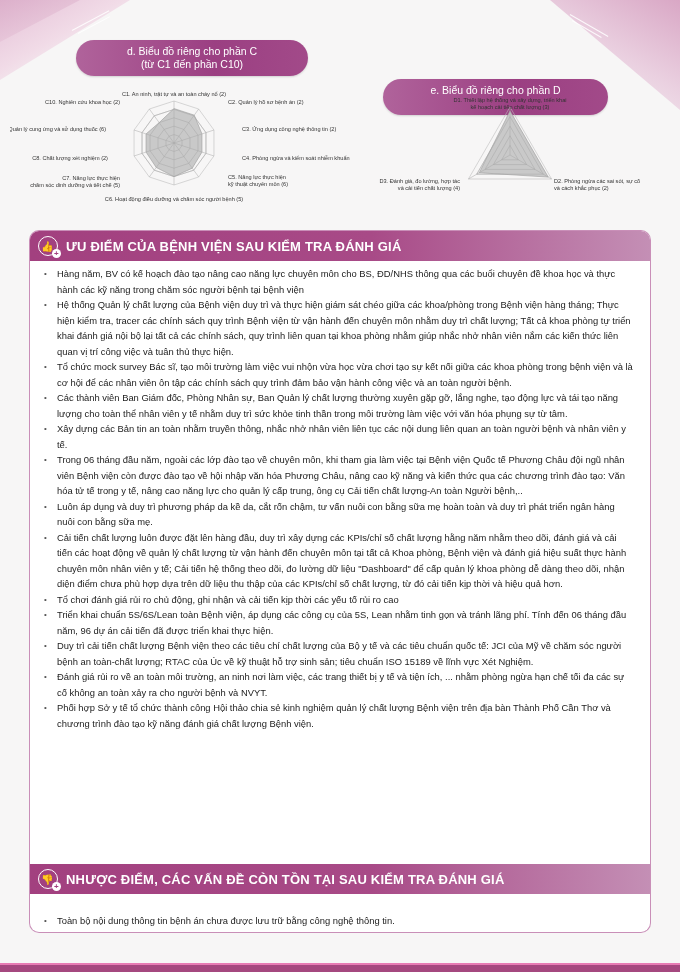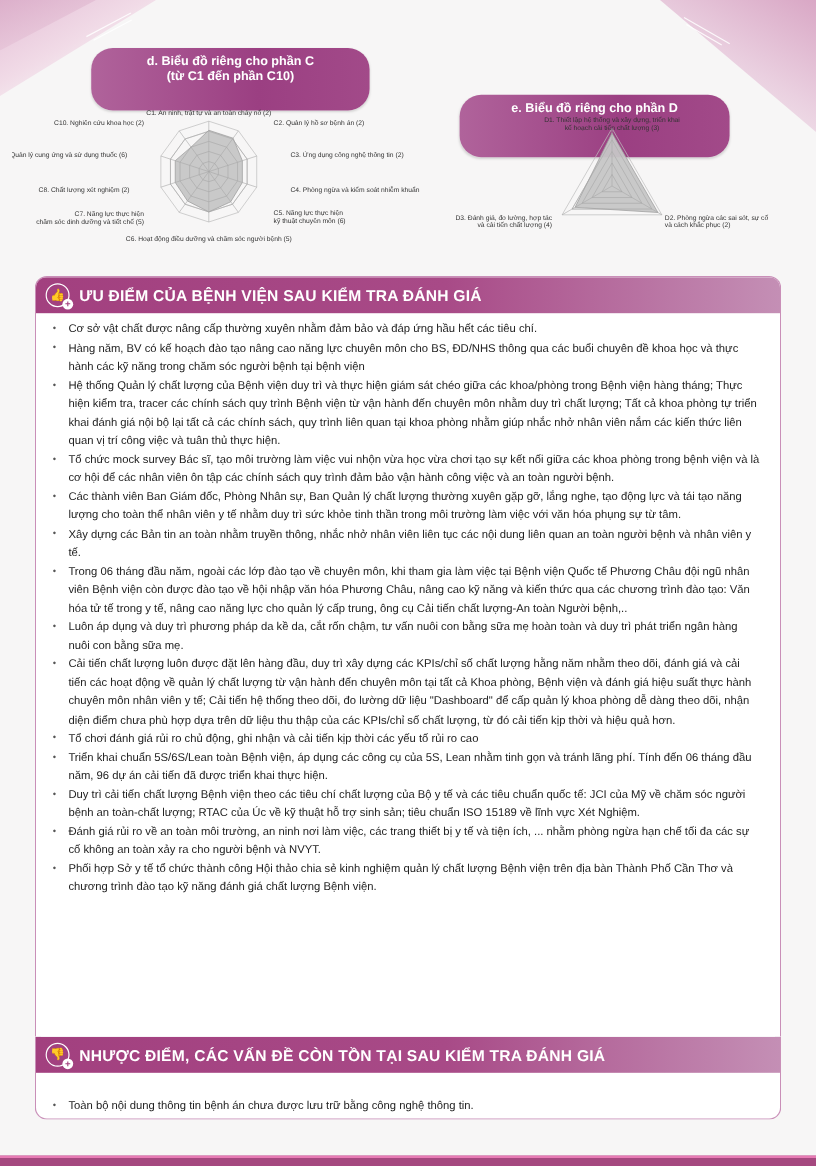--- a/index.html
+++ b/index.html
@@ -25,24 +25,24 @@
     position: absolute; right: 0; top: 0; width: 200px; height: 110px;
     background: linear-gradient(210deg, #d9a7c5 0%, #ead0e0 40%, rgba(247,246,246,0) 80%);
     clip-path: polygon(35% 0, 100% 0, 100% 100%);
   }
   .deco-line {
     position: absolute; height: 1px; background: #fff; opacity: .85;
     transform-origin: left center;
   }
 
   .chart-title {
-    position: absolute; top: 40px; height: 52px;
+    position: absolute; top: 40px; height: 36px;
     border-radius: 18px;
     background: linear-gradient(90deg, #b0639b 0%, #9b3f82 60%, #a24a89 100%);
-    color: #fff; font-weight: bold; font-size: 10.5px; line-height: 13px;
+    color: #fff; font-weight: normal; font-size: 10.5px; line-height: 13px;
     text-align: center; padding-top: 5px;
     box-shadow: 0 1px 2px rgba(0,0,0,.15);
   }
   .chart-title span { display: block; }
   #title-c { left: 76px; width: 232px; }
   #title-d { left: 383px; width: 225px; margin-top: 39px; }
 
   svg.radar { position: absolute; }
   #radar-c { left: 10px; top: 80px; width: 340px; height: 135px; }
   #radar-d { left: 350px; top: 80px; width: 330px; height: 135px; }
@@ -172,21 +172,20 @@
     <text x="204" y="103" text-anchor="start"><tspan x="204" dy="0">D2. Phòng ngừa các sai sót, sự cố</tspan><tspan x="204" dy="6.5">và cách khắc phục (2)</tspan></text>
     <text x="110" y="103" text-anchor="end"><tspan x="110" dy="0">D3. Đánh giá, đo lường, hợp tác</tspan><tspan x="110" dy="6.5">và cải tiến chất lượng (4)</tspan></text>
   </svg>
 
 <div class="panel" id="panel-adv">
   <div class="panel-header">
     <span class="hdr-icon">👍<span class="plus">+</span></span>
     <span>ƯU ĐIỂM CỦA BỆNH VIỆN SAU KIỂM TRA ĐÁNH GIÁ</span>
   </div>
   <ul class="bullets" id="adv-list">
-      <li>Cơ sở vật chất được nâng cấp thường xuyên nhằm đảm bảo và đáp ứng hầu hết các tiêu chí.</li>
       <li>Hàng năm, BV có kế hoạch đào tạo nâng cao năng lực chuyên môn cho BS, ĐD/NHS thông qua các buổi chuyên đề khoa học và thực hành các kỹ năng trong chăm sóc người bệnh tại bệnh viện</li>
       <li>Hệ thống Quản lý chất lượng của Bệnh viện duy trì và thực hiện giám sát chéo giữa các khoa/phòng trong Bệnh viện hàng tháng; Thực hiện kiểm tra, tracer các chính sách quy trình Bệnh viện từ vận hành đến chuyên môn nhằm duy trì chất lượng; Tất cả khoa phòng tự triển khai đánh giá nội bộ lại tất cả các chính sách, quy trình liên quan tại khoa phòng nhằm giúp nhắc nhở nhân viên nắm các kiến thức liên quan vị trí công việc và tuân thủ thực hiện.</li>
       <li>Tổ chức mock survey Bác sĩ, tạo môi trường làm việc vui nhộn vừa học vừa chơi tạo sự kết nối giữa các khoa phòng trong bệnh viện và là cơ hội để các nhân viên ôn tập các chính sách quy trình đảm bảo vận hành công việc và an toàn người bệnh.</li>
       <li>Các thành viên Ban Giám đốc, Phòng Nhân sự, Ban Quản lý chất lượng thường xuyên gặp gỡ, lắng nghe, tạo động lực và tái tạo năng lượng cho toàn thể nhân viên y tế nhằm duy trì sức khỏe tinh thần trong môi trường làm việc với văn hóa phụng sự từ tâm.</li>
       <li>Xây dựng các Bản tin an toàn nhằm truyền thông, nhắc nhở nhân viên liên tục các nội dung liên quan an toàn người bệnh và nhân viên y tế.</li>
       <li>Trong 06 tháng đầu năm, ngoài các lớp đào tạo về chuyên môn, khi tham gia làm việc tại Bệnh viện Quốc tế Phương Châu đội ngũ nhân viên Bệnh viện còn được đào tạo về hội nhập văn hóa Phương Châu, nâng cao kỹ năng và kiến thức qua các chương trình đào tạo: Văn hóa tử tế trong y tế, nâng cao năng lực cho quản lý cấp trung, ông cụ Cải tiến chất lượng-An toàn Người bệnh,..</li>
       <li>Luôn áp dụng và duy trì phương pháp da kề da, cắt rốn chậm, tư vấn nuôi con bằng sữa mẹ hoàn toàn và duy trì phát triển ngân hàng nuôi con bằng sữa mẹ.</li>
       <li>Cải tiến chất lượng luôn được đặt lên hàng đầu, duy trì xây dựng các KPIs/chỉ số chất lượng hằng năm nhằm theo dõi, đánh giá và cải tiến các hoạt động về quản lý chất lượng từ vận hành đến chuyên môn tại tất cả Khoa phòng, Bệnh viện và đánh giá hiệu suất thực hành chuyên môn nhân viên y tế; Cải tiến hệ thống theo dõi, đo lường dữ liệu "Dashboard" để cấp quản lý khoa phòng dễ dàng theo dõi, nhận diện điểm chưa phù hợp dựa trên dữ liệu thu thập của các KPIs/chỉ số chất lượng, từ đó cải tiến kịp thời và hiệu quả hơn.</li>
       <li>Tổ chơi đánh giá rủi ro chủ động, ghi nhận và cải tiến kịp thời các yếu tố rủi ro cao</li>
       <li>Triển khai chuẩn 5S/6S/Lean toàn Bệnh viện, áp dụng các công cụ của 5S, Lean nhằm tinh gọn và tránh lãng phí. Tính đến 06 tháng đầu năm, 96 dự án cải tiến đã được triển khai thực hiện.</li>

